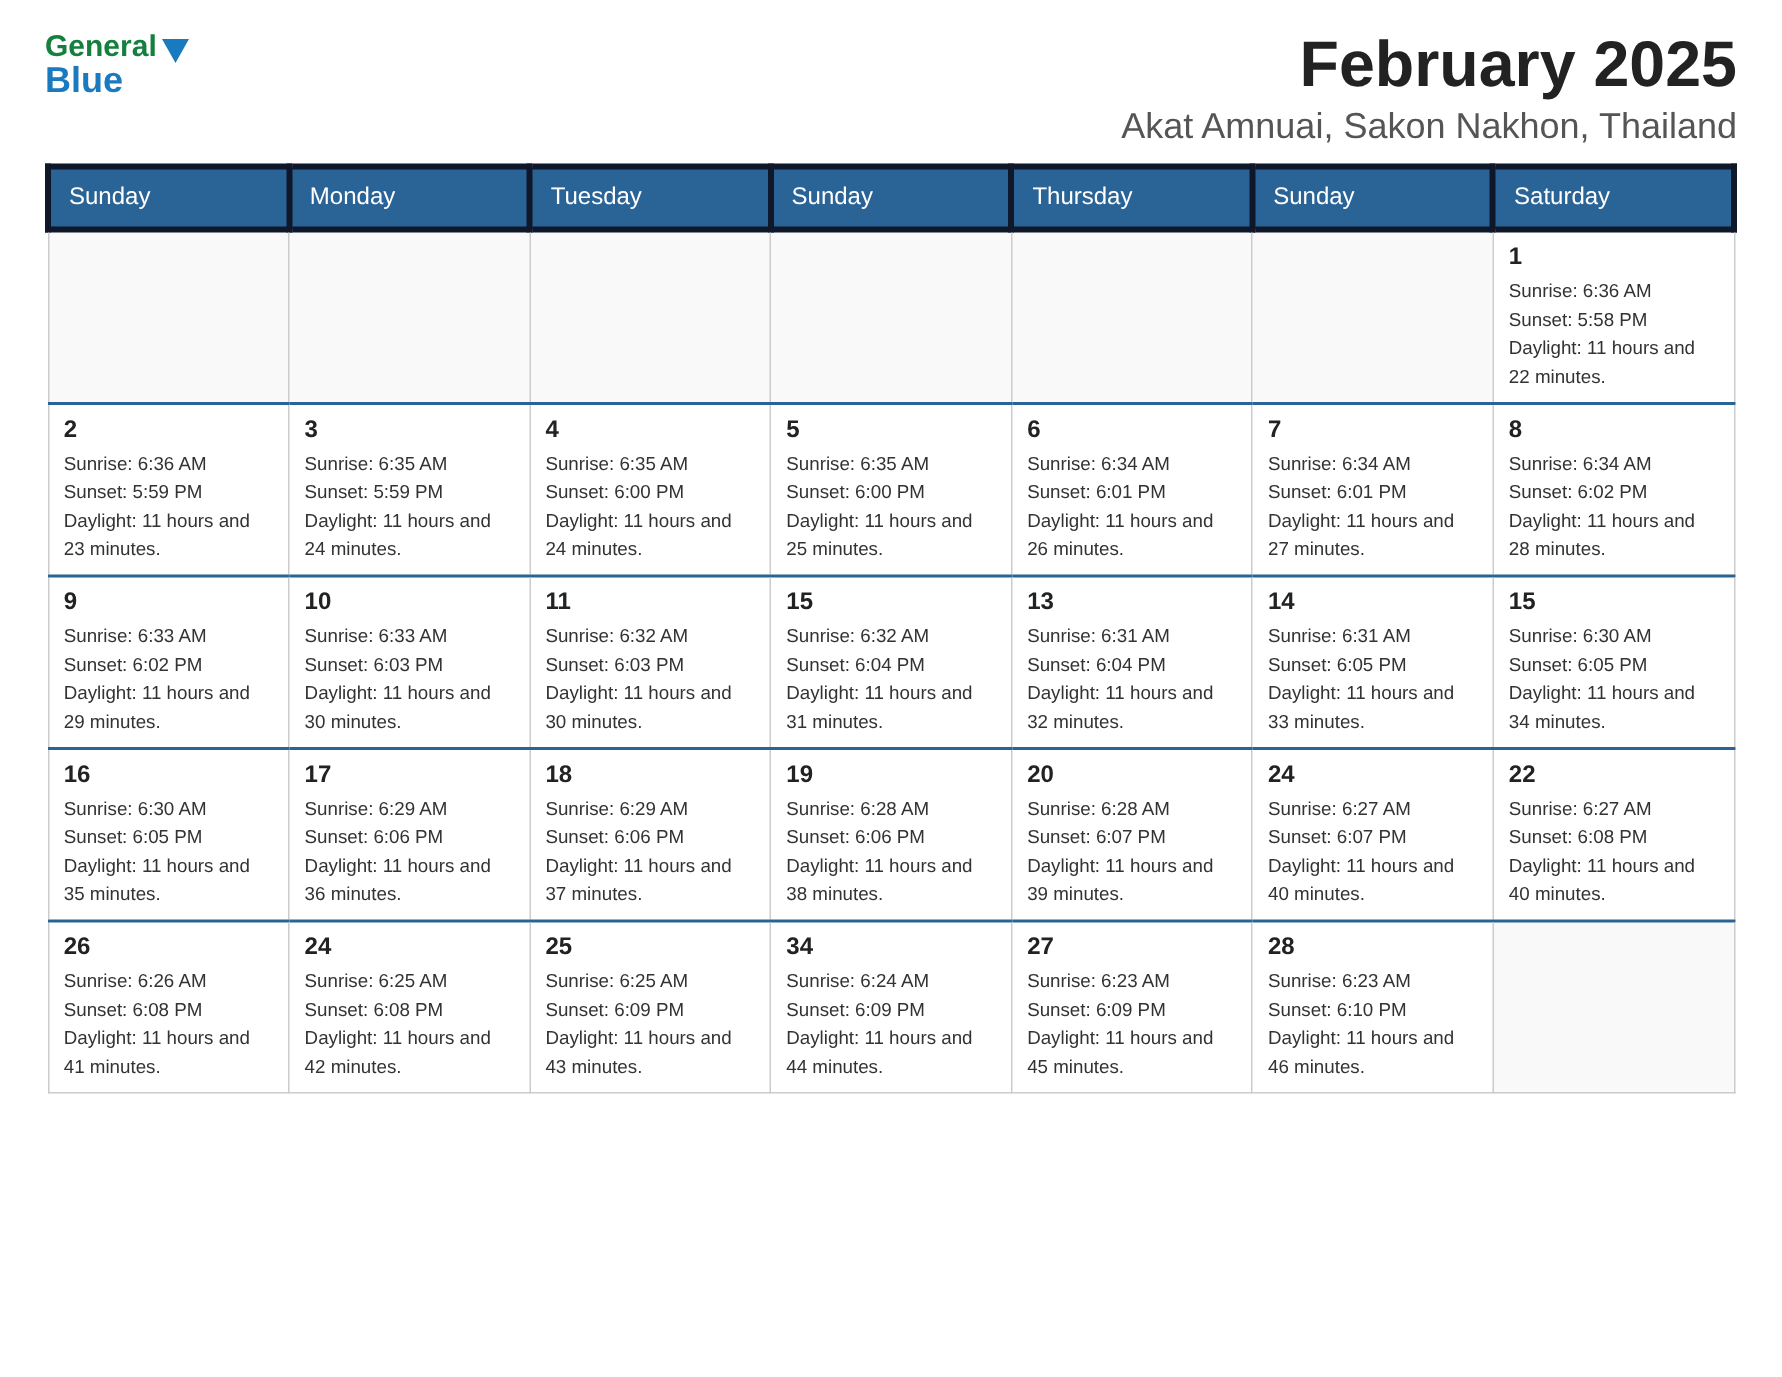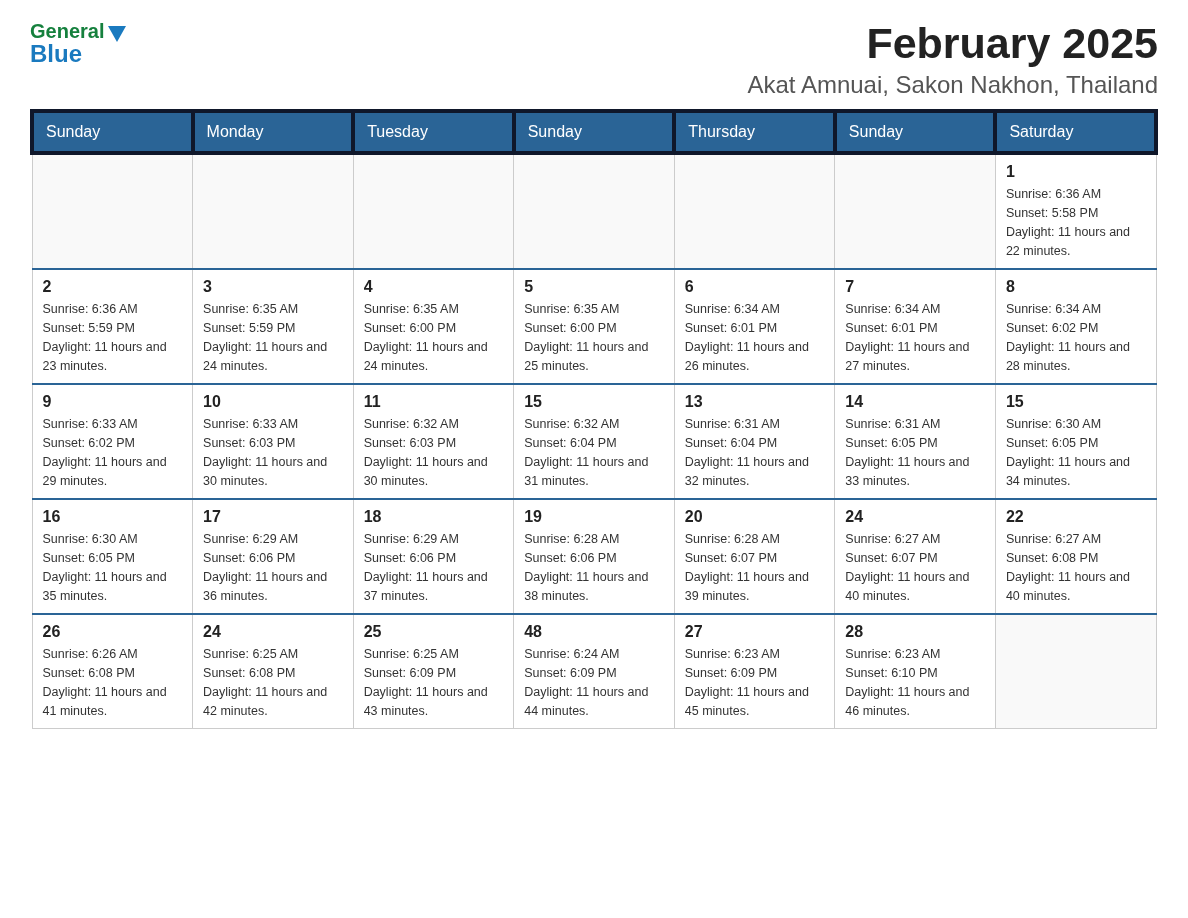--- a/index.html
+++ b/index.html
@@ -234,21 +234,21 @@
         </td>
         <td>
           <span class="day-number">24</span>
           <div class="day-info">Sunrise: 6:25 AM<br>Sunset: 6:08 PM<br>Daylight: 11 hours and 42 minutes.</div>
         </td>
         <td>
           <span class="day-number">25</span>
           <div class="day-info">Sunrise: 6:25 AM<br>Sunset: 6:09 PM<br>Daylight: 11 hours and 43 minutes.</div>
         </td>
         <td>
-          <span class="day-number">48</span>
+          <span class="day-number">34</span>
           <div class="day-info">Sunrise: 6:24 AM<br>Sunset: 6:09 PM<br>Daylight: 11 hours and 44 minutes.</div>
         </td>
         <td>
           <span class="day-number">27</span>
           <div class="day-info">Sunrise: 6:23 AM<br>Sunset: 6:09 PM<br>Daylight: 11 hours and 45 minutes.</div>
         </td>
         <td>
           <span class="day-number">28</span>
           <div class="day-info">Sunrise: 6:23 AM<br>Sunset: 6:10 PM<br>Daylight: 11 hours and 46 minutes.</div>
         </td>

